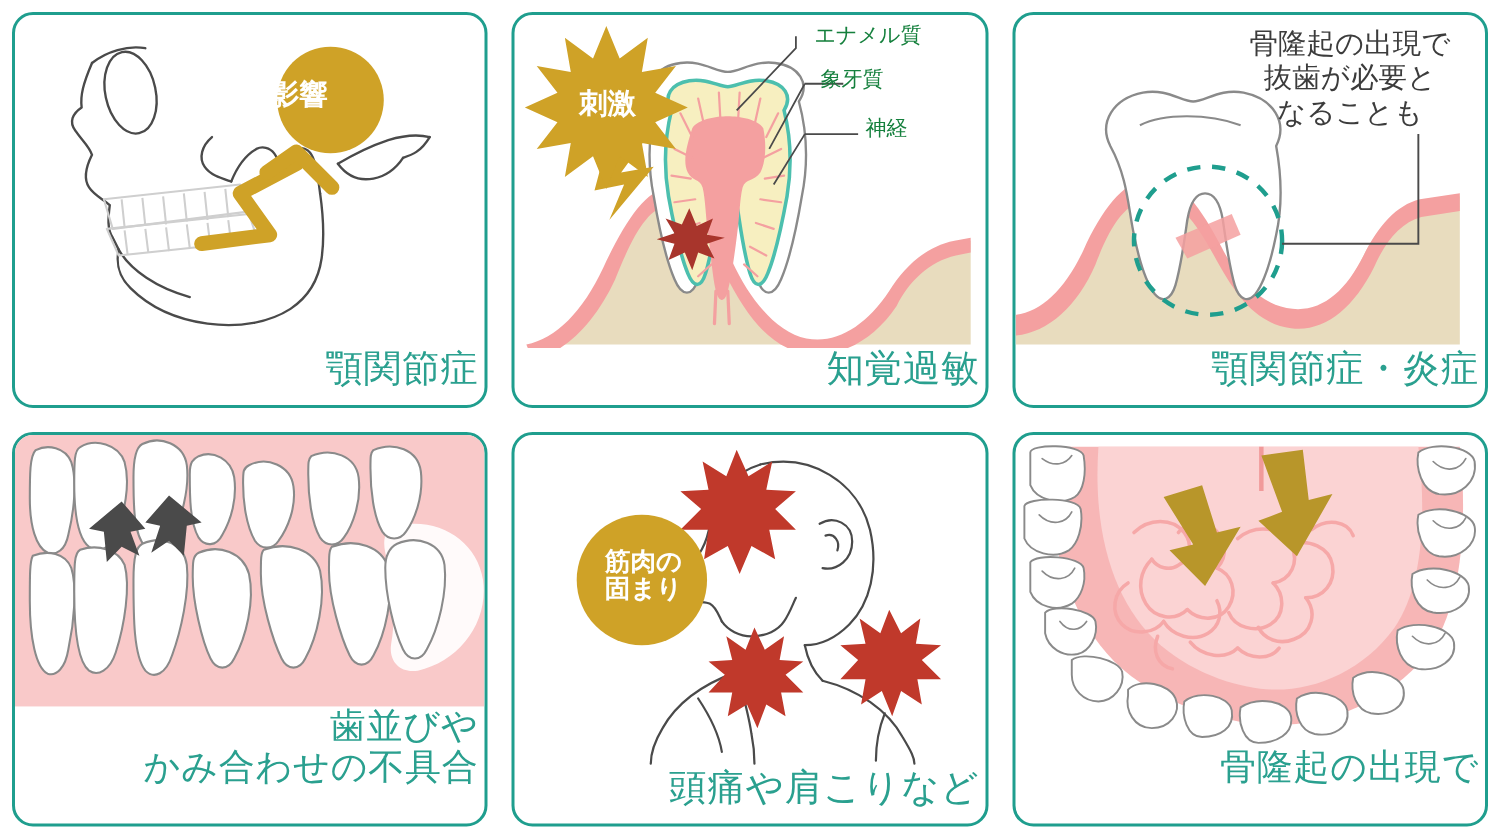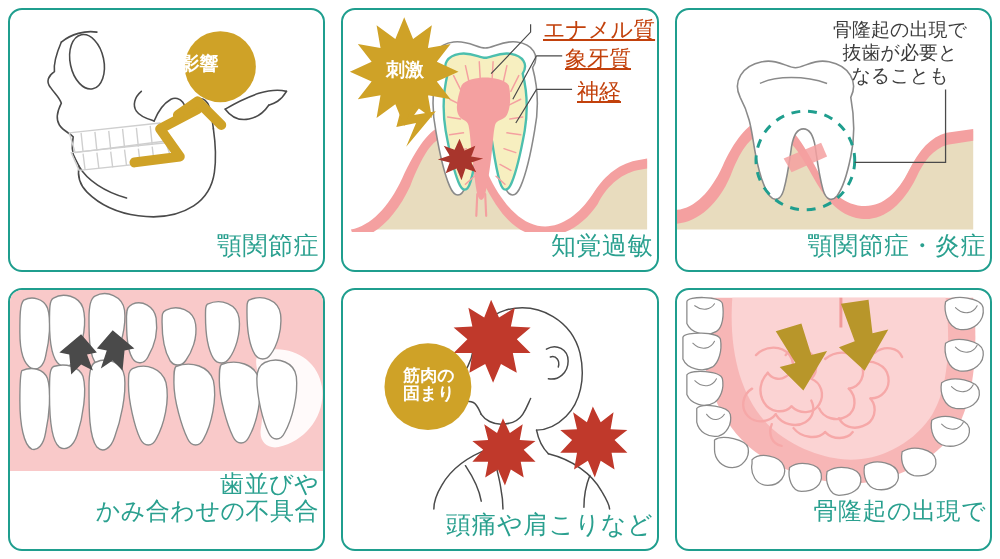--- a/index.html
+++ b/index.html
@@ -41,23 +41,22 @@
   .caption.two{font-size:24px;padding-bottom:24px;}
   
   .ovl{position:absolute;pointer-events:none;}
   .badge-text{
     color:#ffffff;font-size:19px;line-height:1.05;text-align:center;
     font-family:"DejaVu Sans","Liberation Sans",sans-serif;
     font-weight:700;
   }
   .badge-text.sm{font-size:17px;}
   .lbl{
-    color:#c2410c;font-size:22px;line-height:1.25;white-space:nowrap;
+    color:#15803d;font-size:14px;line-height:1.25;white-space:nowrap;
     font-family:"DejaVu Sans","Liberation Sans",sans-serif;
-    text-decoration:underline;
   }
   .note{
     color:#3c3c3c;font-size:19px;line-height:1.22;text-align:center;
     font-family:"DejaVu Sans","Liberation Sans",sans-serif;
   }
 </style>
 </head>
 <body>
 
 <div class="grid">
@@ -181,21 +180,21 @@
             <polygon fill="#cfa227" points="0,-55 9,-33 28,-47 24,-24 47,-28 33,-10 55,0 33,10 47,28 24,24 28,47 9,33 0,55 -9,33 -28,47 -24,24 -47,28 -33,10 -55,0 -33,-10 -47,-28 -24,-24 -28,-47 -9,-33"></polygon>
           </g>
 
           <g fill="none" stroke="#4a4a4a" stroke-width="1.2">
             <path d="M190 12 L190 20 L150 62"></path>
             <path d="M196 44 L222 44 M196 44 L172 88"></path>
             <path d="M196 78 L232 78 M196 78 L175 112"></path>
           </g>
         </svg>
         <div class="ovl lbl" style="left:200px;top:6px;">エナメル質</div>
-        <div class="ovl lbl" style="left:222px;top:35px;text-align:right;">象牙質</div>
+        <div class="ovl lbl" style="left:204px;top:35px;text-align:right;">象牙質</div>
         <div class="ovl lbl" style="left:234px;top:68px;">神経</div>
         <div class="ovl badge-text" style="left:18px;top:50px;width:88px;">刺激</div>
       </div>
       <div class="caption">知覚過敏</div>
     </div>
   </div>
 
   <div class="cell">
     <div class="card">
       <div class="art">

